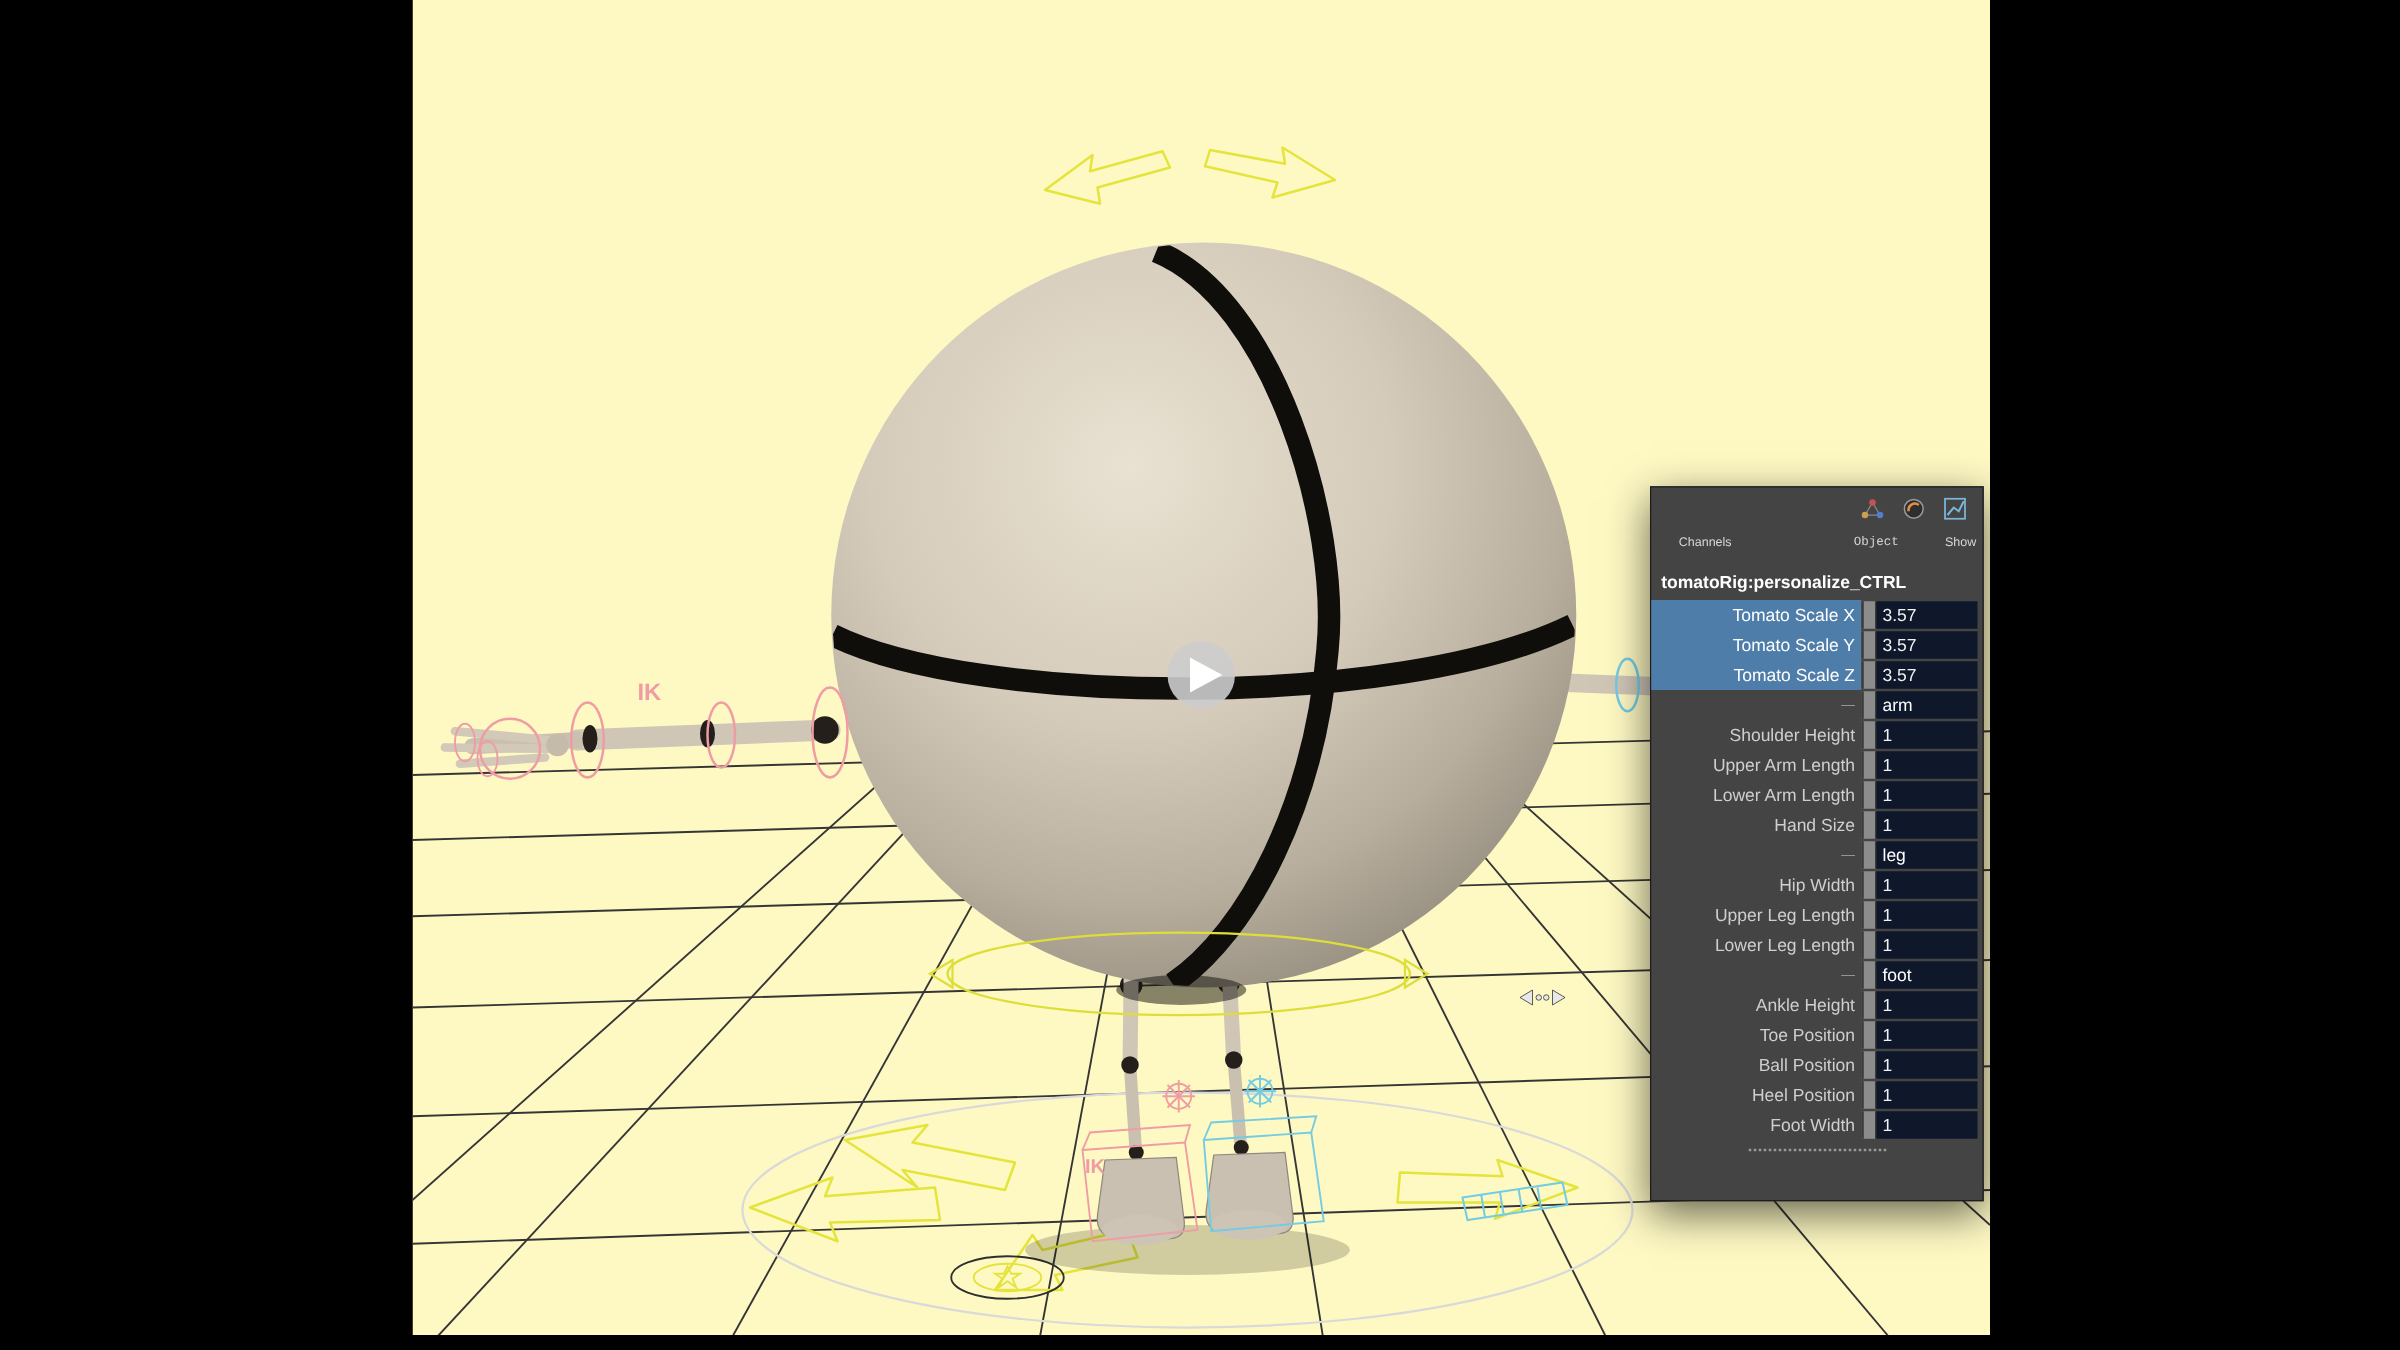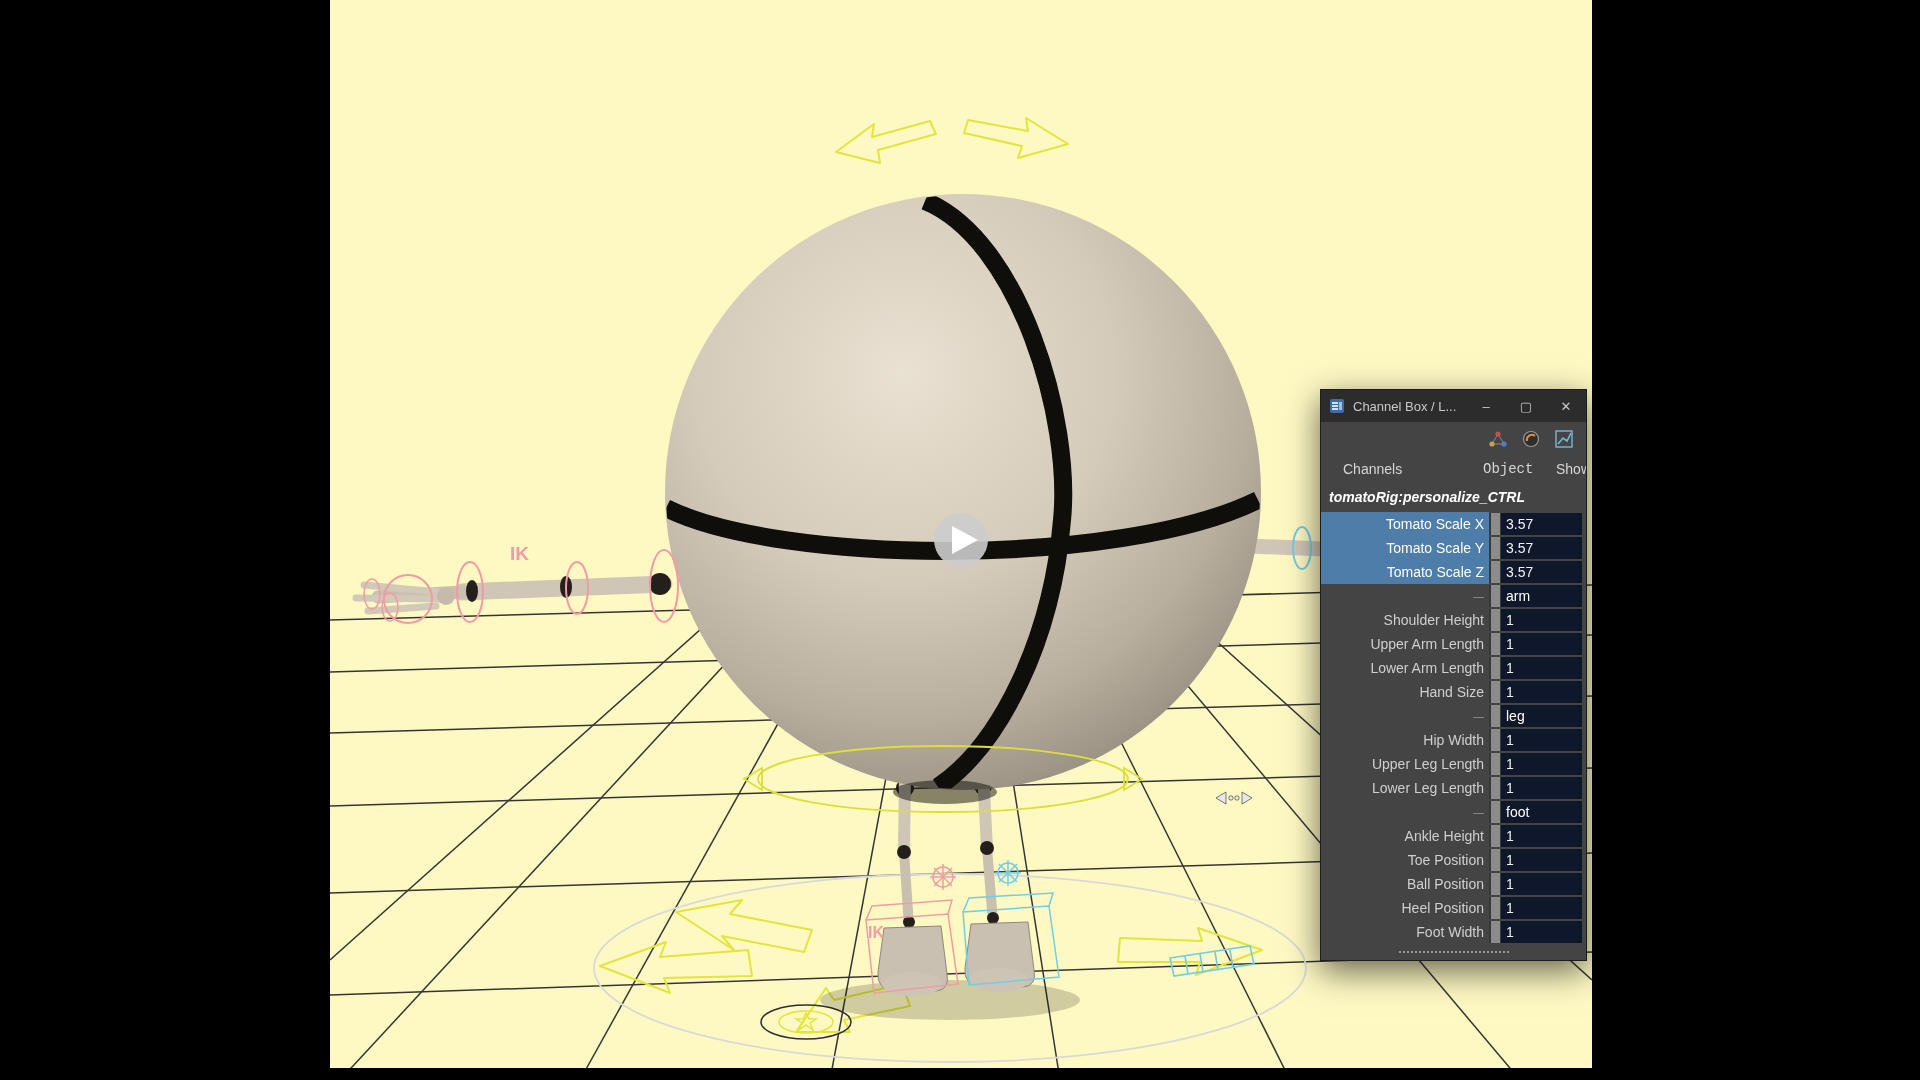--- a/index.html
+++ b/index.html
@@ -15,23 +15,23 @@
   .panel{position:absolute;left:1320px;top:389px;width:267px;height:572px;background:#444444;
          border:1px solid #1d1d1d;box-shadow:0 10px 32px rgba(0,0,0,.6);z-index:10;box-sizing:border-box;}
   .titlebar{height:32px;background:#2c2c2c;display:flex;align-items:center;padding-left:8px;}
   .app-icon{width:16px;height:16px;flex:0 0 16px;}
   .win-title{color:#c9c9c9;font-size:13px;margin-left:8px;flex:1;white-space:nowrap;overflow:hidden;}
   .winbtn{width:40px;height:32px;color:#c9c9c9;font-size:13px;display:flex;align-items:center;
           justify-content:center;cursor:default;}
   .toolbar{height:34px;display:flex;justify-content:flex-end;align-items:center;gap:13px;padding-right:12px;}
   .tb-icon{width:20px;height:20px;}
   .menubar{height:28px;position:relative;overflow:hidden;}
-  .menu-item{position:absolute;top:5px;font-size:14px;color:#d6d6d6;white-space:nowrap;}
+  .menu-item{position:absolute;top:5px;font-size:10px;color:#d6d6d6;white-space:nowrap;}
   .objname{height:28px;line-height:26px;padding-left:8px;color:#ffffff;font-weight:bold;font-size:14px;
-           white-space:nowrap;overflow:hidden;font-style:italic;}
+           white-space:nowrap;overflow:hidden;}
   .rows{padding-right:4px;}
   .ch-row{display:flex;height:24px;align-items:stretch;}
   .ch-label{width:163px;text-align:right;color:#cfcfcf;font-size:14px;line-height:24px;padding-right:5px;
             white-space:nowrap;overflow:hidden;}
   .ch-strip{width:9px;background:#8c8c8c;border-left:2px solid #3a3a3a;border-right:1px solid #3a3a3a;
             margin:1px 0;}
   .ch-value{flex:1;background:#0f172a;color:#f2f2f2;font-size:14px;line-height:22px;padding-left:5px;
             margin:1px 0;white-space:nowrap;overflow:hidden;}
   .ch-row.selected .ch-label{background:#4f7da9;color:#ffffff;}
   .ch-row.separator .ch-value{background:#0f172a;color:#ffffff;}
@@ -206,33 +206,20 @@
         <circle cx="1237" cy="798" r="2.2"></circle>
       </g>
     </svg>
   </div>
 
   <div class="letterbox lb-left"></div>
   <div class="letterbox lb-right"></div>
   <div class="letterbox lb-bottom"></div>
 
   <div class="panel">
-    <div class="titlebar">
-      <svg class="app-icon" viewBox="0 0 16 16">
-        <rect x="1" y="1" width="14" height="14" rx="2" fill="#3a6ea5"></rect>
-        <rect x="3" y="4" width="6" height="2" fill="#cfe3f5"></rect>
-        <rect x="3" y="7" width="6" height="2" fill="#cfe3f5"></rect>
-        <rect x="3" y="10" width="6" height="2" fill="#cfe3f5"></rect>
-        <rect x="10" y="4" width="3" height="8" fill="#9cc1e0"></rect>
-      </svg>
-      <span class="win-title">Channel Box / L...</span>
-      <div class="winbtn">–</div>
-      <div class="winbtn">▢</div>
-      <div class="winbtn">✕</div>
-    </div>
 
     <div class="toolbar">
       <svg class="tb-icon" viewBox="0 0 20 20">
         <line x1="10" y1="5" x2="4" y2="15" stroke="#888" stroke-width="1"></line>
         <line x1="10" y1="5" x2="16" y2="15" stroke="#888" stroke-width="1"></line>
         <line x1="4" y1="15" x2="16" y2="15" stroke="#888" stroke-width="1"></line>
         <circle cx="10" cy="5" r="2.6" fill="#c85050"></circle>
         <circle cx="4" cy="15" r="2.6" fill="#c8a050"></circle>
         <circle cx="16" cy="15" r="2.6" fill="#5080c8"></circle>
       </svg>

